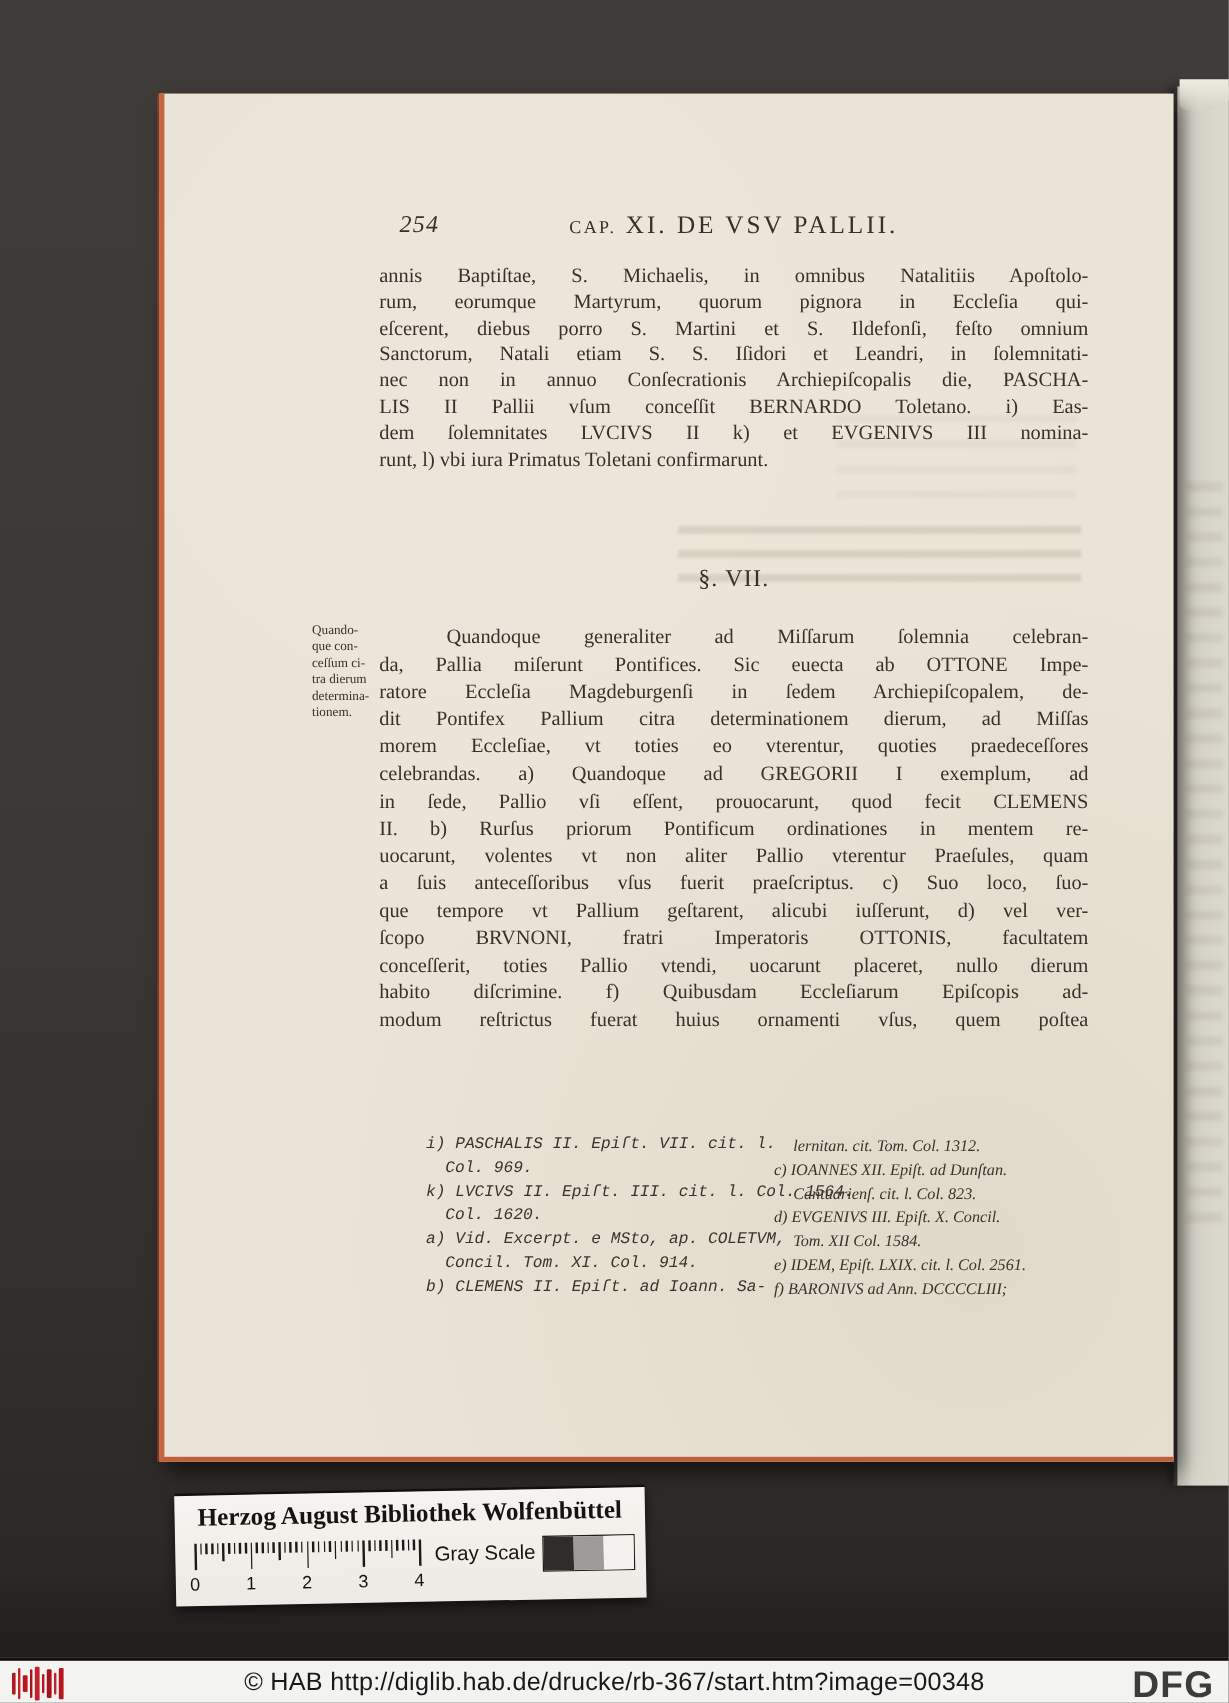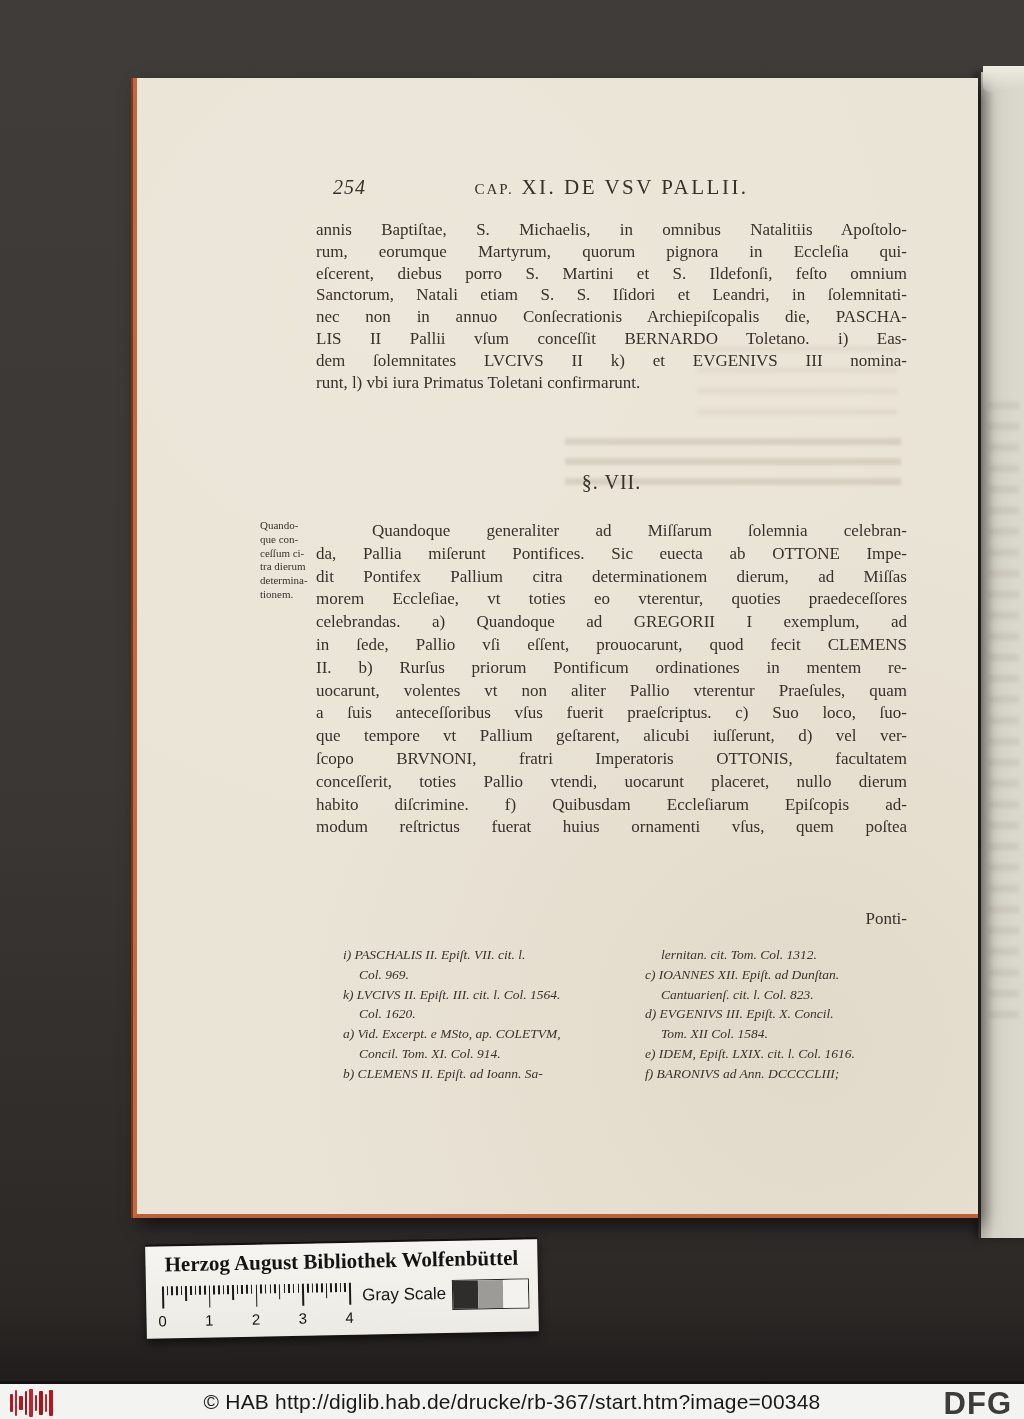--- a/index.html
+++ b/index.html
@@ -58,21 +58,21 @@
   .p2 .line:first-child{text-indent:56px;}
   .line.natural{text-align-last:left;}
 
   .section-head{left:179px;top:393px;width:591px;text-align:center;font-size:20px;letter-spacing:1px;}
 
   .margin-note{left:123px;top:441px;width:58px;}
   .margin-note .mline{position:static;display:block;font-size:11px;line-height:13.8px;white-space:nowrap;}
 
   .catchword{left:179px;top:831px;width:591px;text-align:right;font-size:17px;}
 
-  .fnotes-left{left:206px;top:867px;width:300px;}
+  .fnotes-left{left:218px;top:867px;width:300px;font-family:Liberation Mono, monospace;}
   .fnotes-right{left:508px;top:867px;width:300px;}
   .fline{
     position:static;display:block;font-size:13.5px;line-height:19.8px;
     font-style:italic;white-space:nowrap;color:#3a322b;
   }
   .fline.cont{padding-left:16px;}
 
   .showthrough{
     left:428px;top:360px;width:336px;height:60px;
     background:repeating-linear-gradient(180deg,rgba(115,103,82,.16) 0 7px,rgba(0,0,0,0) 7px 20px);
@@ -173,52 +173,52 @@
       <div class="mline">que con-</div>
       <div class="mline">ceſſum ci-</div>
       <div class="mline">tra dierum</div>
       <div class="mline">determina-</div>
       <div class="mline">tionem.</div>
     </div>
 
   <div class="p2">
       <div class="line">Quandoque generaliter ad Miſſarum ſolemnia celebran-</div>
       <div class="line">da, Pallia miſerunt Pontifices.  Sic euecta ab OTTONE Impe-</div>
+      <div class="line">ratore Eccleſia Magdeburgenſi in ſedem Archiepiſcopalem, de-</div>
       <div class="line">dit Pontifex Pallium citra determinationem dierum, ad Miſſas</div>
       <div class="line">morem Eccleſiae, vt toties eo vterentur, quoties praedeceſſores</div>
       <div class="line">celebrandas. a)  Quandoque ad GREGORII I exemplum, ad</div>
       <div class="line">in ſede, Pallio vſi eſſent, prouocarunt, quod fecit CLEMENS</div>
       <div class="line">II. b)  Rurſus priorum Pontificum ordinationes in mentem re-</div>
       <div class="line">uocarunt, volentes vt non aliter Pallio vterentur Praeſules, quam</div>
       <div class="line">a ſuis anteceſſoribus vſus fuerit praeſcriptus. c)  Suo loco, ſuo-</div>
       <div class="line">que tempore vt Pallium geſtarent, alicubi iuſſerunt, d) vel ver-</div>
       <div class="line">ſcopo BRVNONI, fratri Imperatoris OTTONIS, facultatem</div>
       <div class="line">conceſſerit, toties Pallio vtendi, uocarunt placeret, nullo dierum</div>
       <div class="line">habito diſcrimine. f)  Quibusdam Eccleſiarum Epiſcopis ad-</div>
       <div class="line">modum reſtrictus fuerat huius ornamenti vſus, quem poſtea</div>
     </div>
 
-  <div class="catchword">Ponti-</div>
 
   <div class="fnotes-left">
       <div class="fline">i) PASCHALIS II.  Epiſt. VII.  cit. l.</div>
       <div class="fline cont">Col. 969.</div>
       <div class="fline">k) LVCIVS II.  Epiſt. III. cit. l. Col. 1564.</div>
       <div class="fline cont">Col. 1620.</div>
       <div class="fline">a) Vid. Excerpt. e MSto, ap. COLETVM,</div>
       <div class="fline cont">Concil. Tom. XI. Col. 914.</div>
       <div class="fline">b) CLEMENS II.  Epiſt. ad Ioann. Sa-</div>
     </div>
   <div class="fnotes-right">
       <div class="fline cont">lernitan. cit. Tom. Col. 1312.</div>
       <div class="fline">c) IOANNES XII.  Epiſt. ad Dunſtan.</div>
       <div class="fline cont">Cantuarienſ. cit. l. Col. 823.</div>
       <div class="fline">d) EVGENIVS III.  Epiſt. X. Concil.</div>
       <div class="fline cont">Tom. XII Col. 1584.</div>
-      <div class="fline">e) IDEM, Epiſt. LXIX. cit. l. Col. 1616.</div>
+      <div class="fline">e) IDEM, Epiſt. LXIX. cit. l. Col. 2561.</div>
       <div class="fline">f) BARONIVS ad Ann. DCCCCLIII;</div>
     </div>
 </div>
 
 <div class="footer-card">
   <div class="card-title">Herzog August Bibliothek Wolfenbüttel</div>
   <div class="ruler" id="ruler">
       <div class="tick" style="left: 0px; height: 22px;"></div>
       <div class="tick" style="left: 4.675px; height: 9px;"></div>
       <div class="tick" style="left: 9.35px; height: 9px;"></div>

